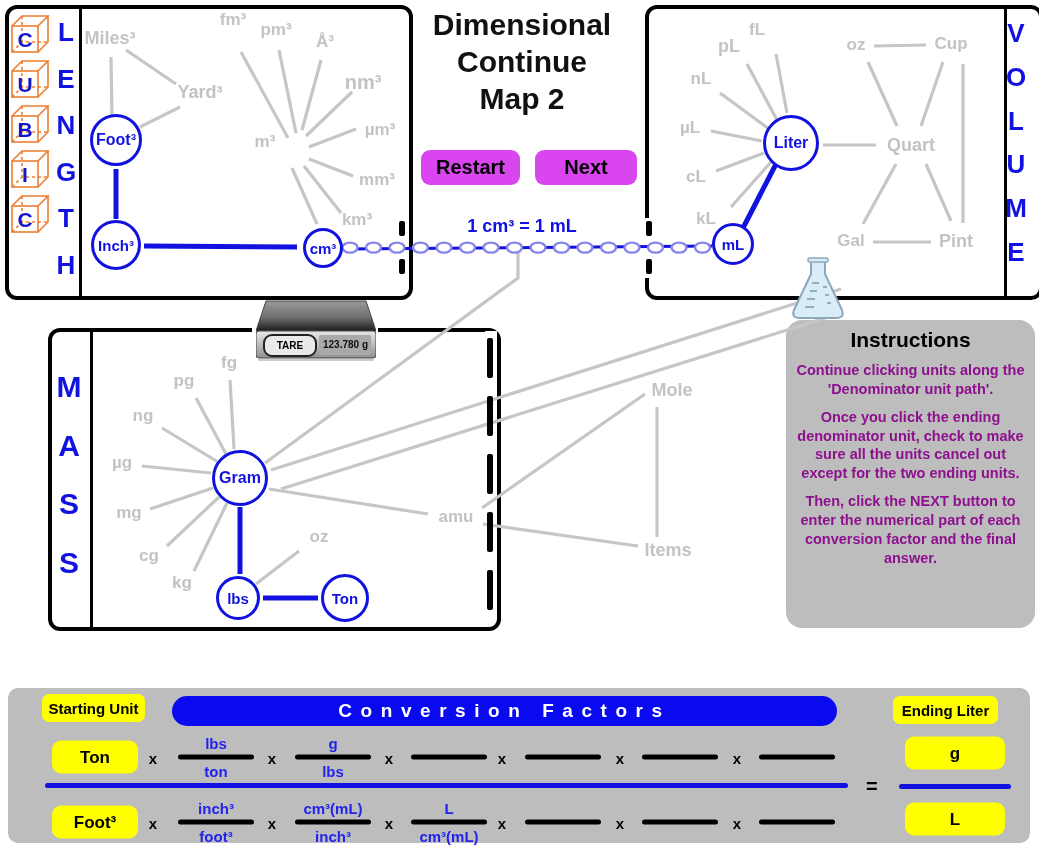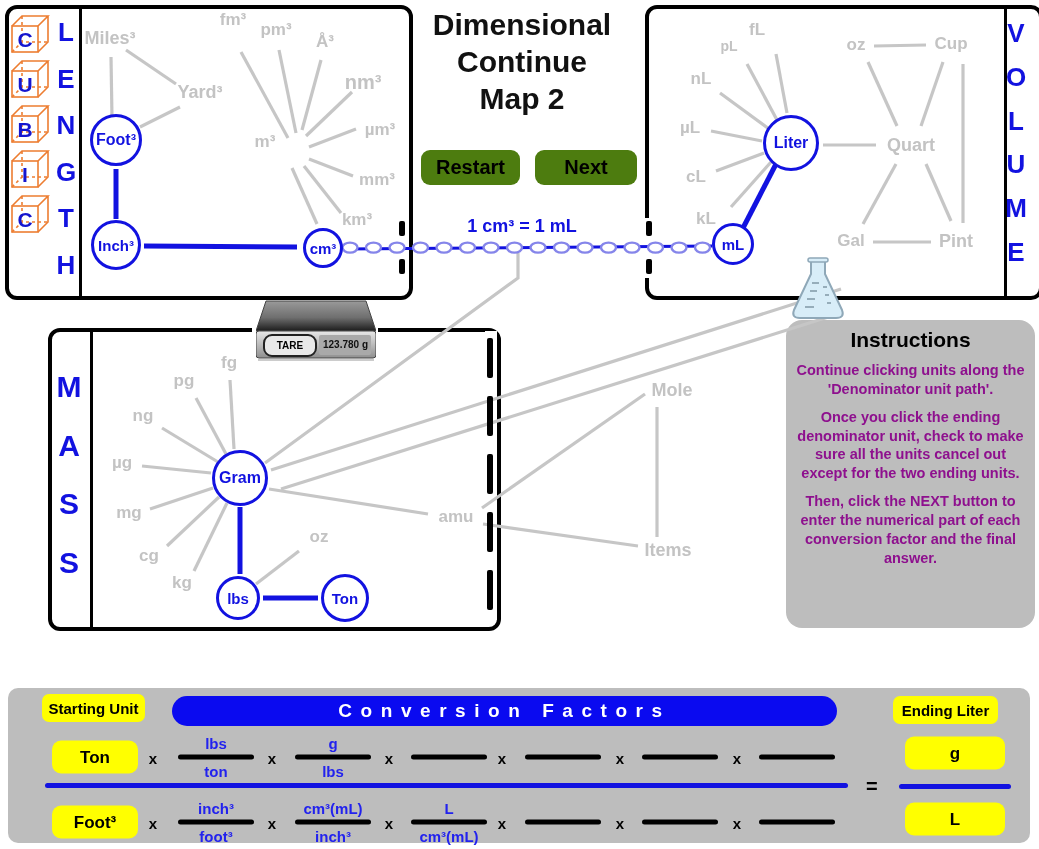--- a/index.html
+++ b/index.html
@@ -21,21 +21,21 @@
     white-space:nowrap;z-index:5;cursor:pointer;}
   .unit-circle{position:absolute;transform:translate(-50%,-50%);border:3px solid #1212e0;border-radius:50%;
     background:#fff;color:#1212e0;font-weight:bold;display:flex;align-items:center;justify-content:center;
     z-index:5;cursor:pointer;white-space:nowrap;}
   .side-letter{position:absolute;transform:translate(-50%,-50%);color:#1212e0;font-weight:bold;z-index:5;}
   .cube{position:absolute;z-index:5;}
   .cube-letter{position:absolute;transform:translate(-50%,-50%);color:#1515cf;font-weight:bold;font-size:21px;z-index:6;}
 
   #title{position:absolute;left:407px;top:6px;width:230px;text-align:center;color:#111;
     font-weight:bold;font-size:30px;line-height:37px;z-index:5;}
-  .btn{position:absolute;background:#4d7c0f;border-radius:9px;color:#000;font-weight:bold;font-size:20px;
+  .btn{position:absolute;background:#d946ef;border-radius:9px;color:#000;font-weight:bold;font-size:20px;
     display:flex;align-items:center;justify-content:center;z-index:5;cursor:pointer;}
   #equation{position:absolute;left:432px;top:216px;width:180px;text-align:center;color:#1212e0;
     font-weight:bold;font-size:18px;z-index:5;}
 
   #instructions{position:absolute;left:786px;top:320px;width:249px;height:308px;background:#bdbdbd;
     border-radius:16px;z-index:1;padding:0;}
   #instructions h3{margin:8px 6px 2px;text-align:center;color:#000;font-size:21px;}
   #instructions p{margin:9px 8px;text-align:center;color:#8e108e;font-weight:bold;font-size:14.5px;line-height:1.3;}
 
   #bottom-panel{position:absolute;left:8px;top:688px;width:1022px;height:155px;background:#bdbdbd;
@@ -288,21 +288,21 @@
     <div class="gray-label" style="left: 325px; top: 42px; font-size: 17px;">Å³</div>
     <div class="gray-label" style="left: 363px; top: 82px; font-size: 20px;">nm³</div>
     <div class="gray-label" style="left: 265px; top: 142px; font-size: 17px;">m³</div>
     <div class="gray-label" style="left: 380px; top: 130px; font-size: 17px;">µm³</div>
     <div class="gray-label" style="left: 377px; top: 180px; font-size: 17px;">mm³</div>
     <div class="gray-label" style="left: 357px; top: 220px; font-size: 17px;">km³</div>
     <div class="unit-circle" style="left: 116px; top: 140px; width: 46px; height: 46px; font-size: 16px;">Foot³</div>
     <div class="unit-circle" style="left: 116px; top: 245px; width: 44px; height: 44px; font-size: 15px;">Inch³</div>
     <div class="unit-circle" style="left: 323px; top: 248px; width: 34px; height: 34px; font-size: 15px;">cm³</div>
     <div class="gray-label" style="left: 757px; top: 30px; font-size: 17px;">fL</div>
-    <div class="gray-label" style="left: 729px; top: 46px; font-size: 14px;">pL</div>
+    <div class="gray-label" style="left: 729px; top: 46px; font-size: 18px;">pL</div>
     <div class="gray-label" style="left: 701px; top: 79px; font-size: 17px;">nL</div>
     <div class="gray-label" style="left: 690px; top: 128px; font-size: 17px;">µL</div>
     <div class="gray-label" style="left: 696px; top: 177px; font-size: 17px;">cL</div>
     <div class="gray-label" style="left: 706px; top: 219px; font-size: 17px;">kL</div>
     <div class="gray-label" style="left: 856px; top: 45px; font-size: 17px;">oz</div>
     <div class="gray-label" style="left: 951px; top: 44px; font-size: 17px;">Cup</div>
     <div class="gray-label" style="left: 911px; top: 145px; font-size: 18px;">Quart</div>
     <div class="gray-label" style="left: 851px; top: 241px; font-size: 17px;">Gal</div>
     <div class="gray-label" style="left: 956px; top: 241px; font-size: 18px;">Pint</div>
     <div class="unit-circle" style="left: 791px; top: 143px; width: 50px; height: 50px; font-size: 16px;">Liter</div>

